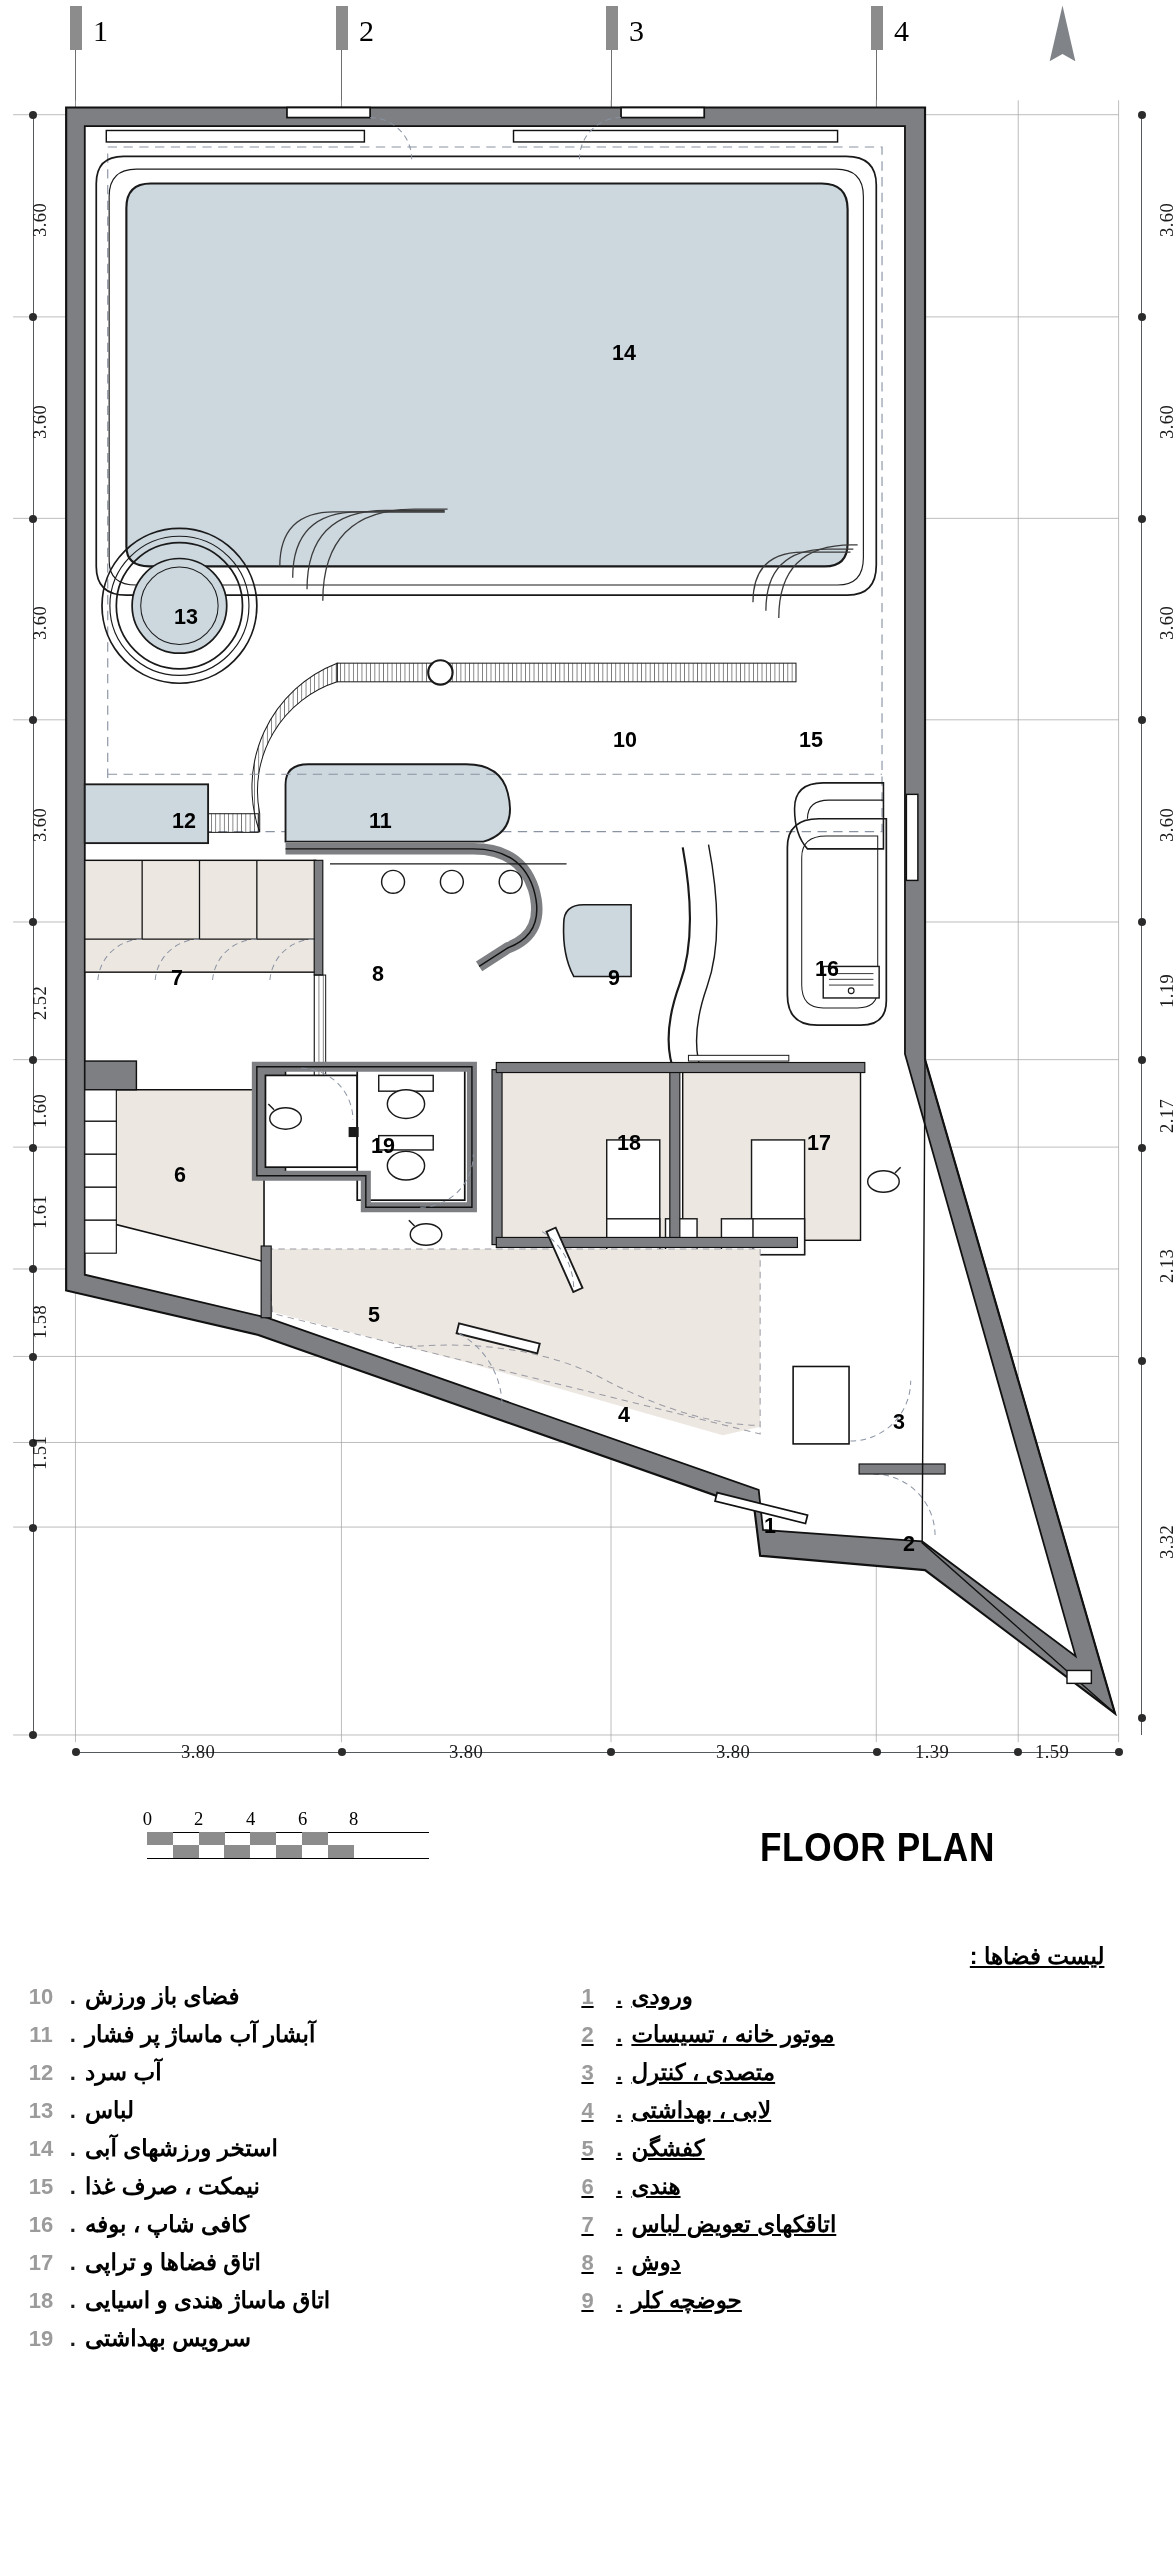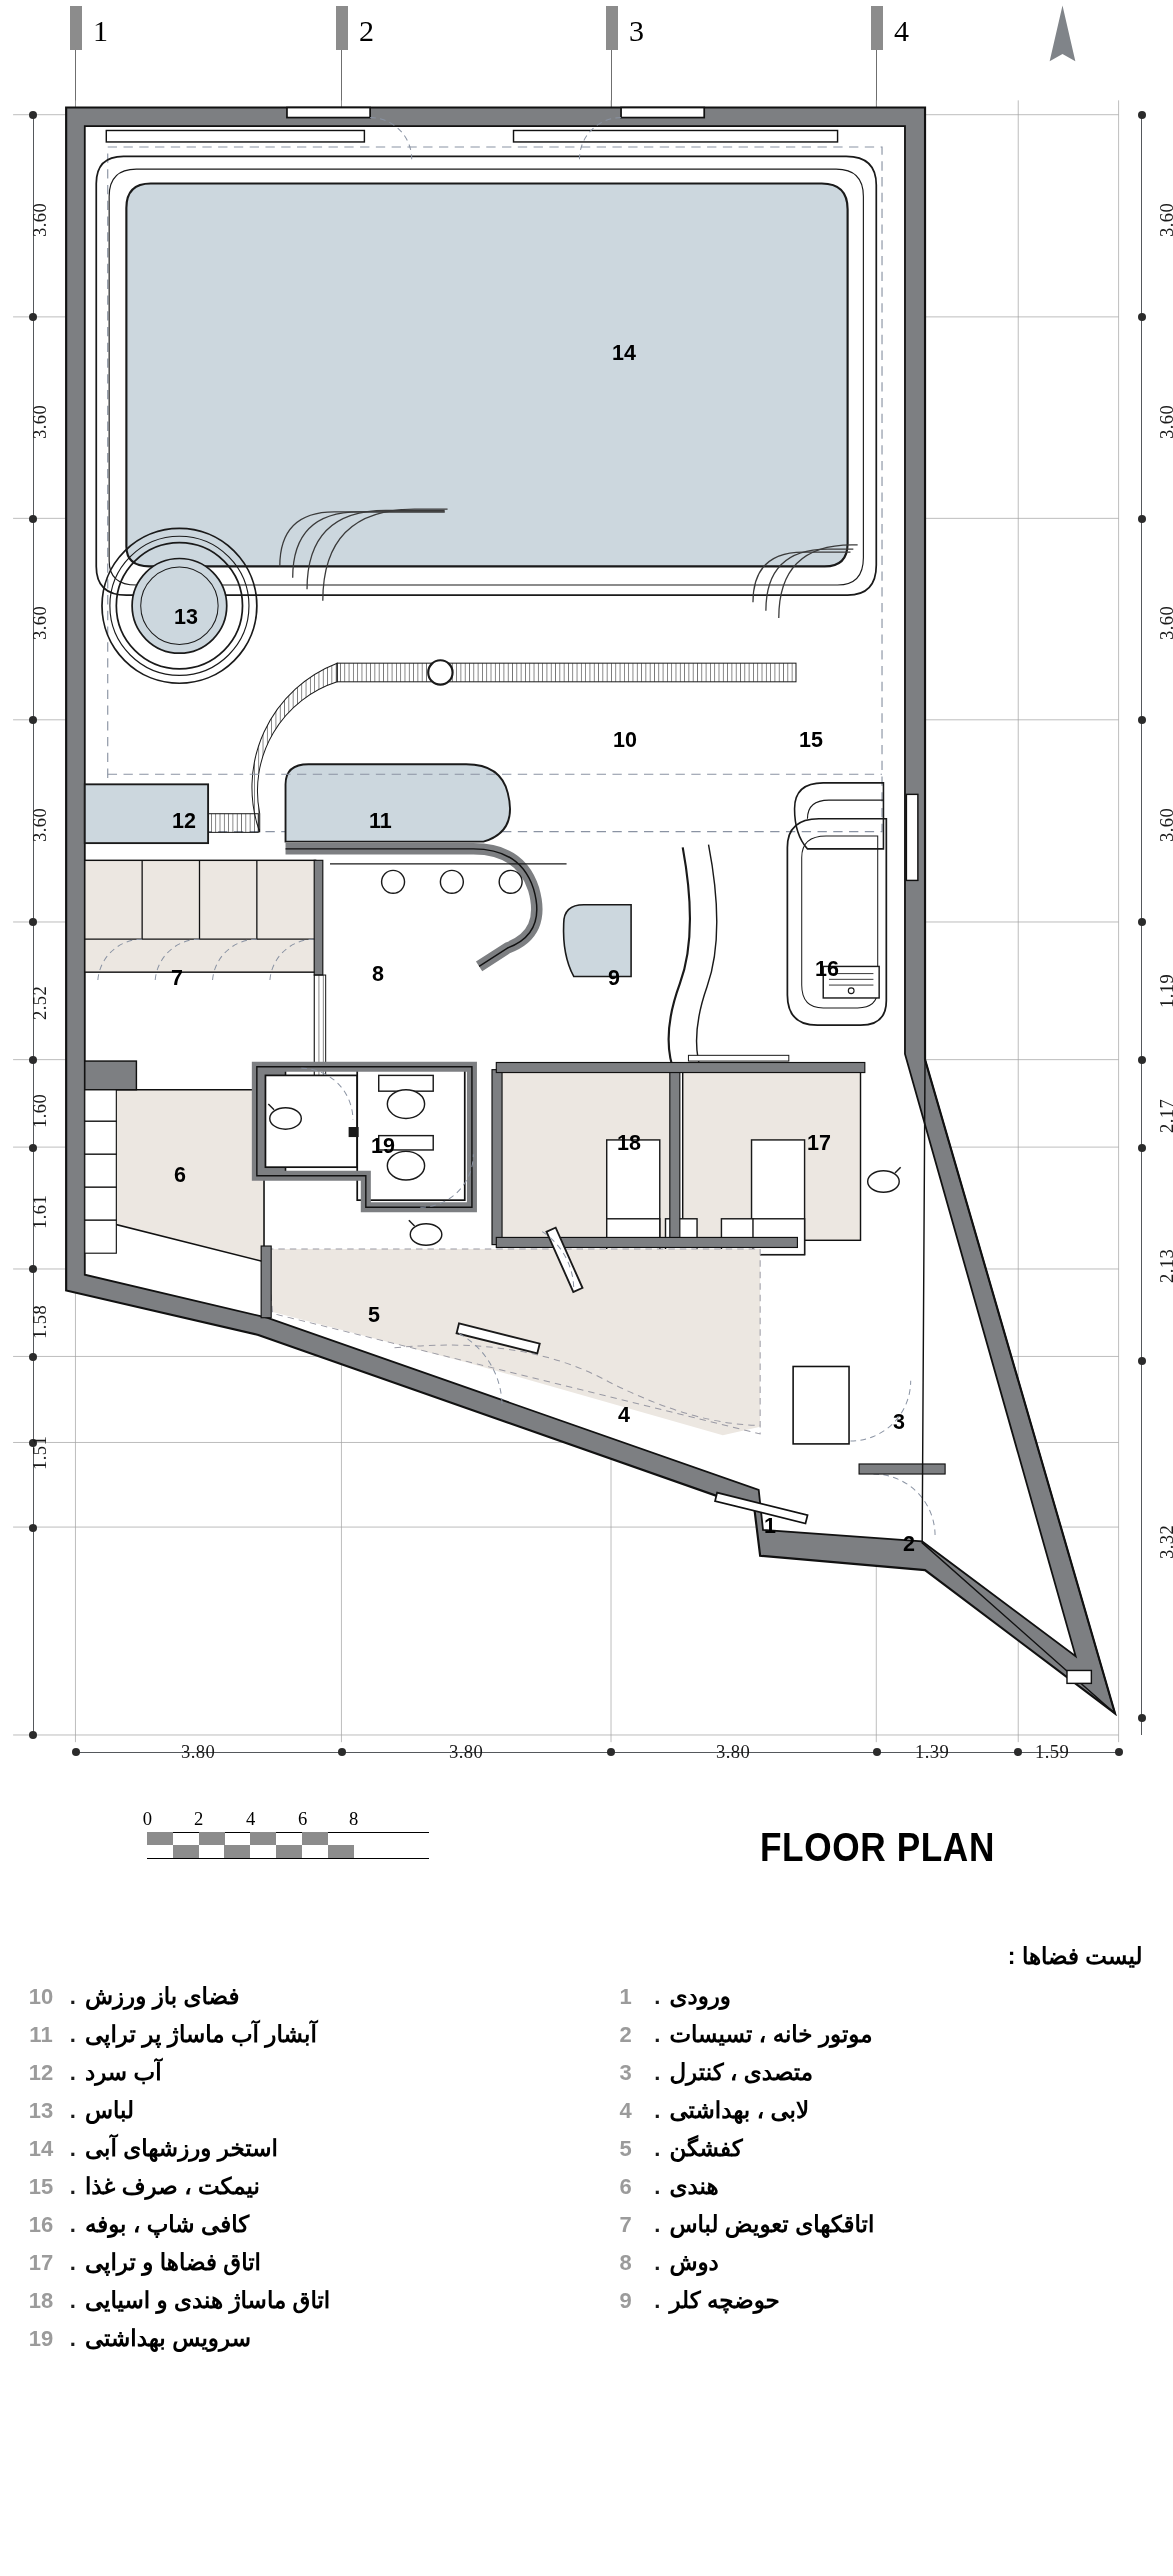--- a/index.html
+++ b/index.html
@@ -52,21 +52,21 @@
 
   
   #floorplan-title{
     position:absolute;left:760px;top:47px;font-size:40px;font-weight:bold;
     letter-spacing:0.7px;font-family:"Liberation Sans",sans-serif;
     transform:scaleX(0.88);transform-origin:left top;
   }
 
   
   .legcol{position:absolute;top:165px;width:545px;}
-  #legend-right{left:606px;}
+  #legend-right{left:568px;text-decoration:underline;}
   #legend-left{left:21.5px;}
   .legheading{
     text-align:right;font-size:23px;font-weight:bold;direction:rtl;
     padding-right:8.6px;margin-bottom:13px;font-family:"Liberation Sans",sans-serif;
   }
   .legrow{
     display:flex;flex-direction:row-reverse;align-items:baseline;
     justify-content:flex-start;direction:rtl;height:38px;
   }
   .legnum{
@@ -498,21 +498,21 @@
     <div class="legheading" style="visibility:hidden;">&nbsp;</div>
     <div id="legend-left-rows">
         <div class="legrow">
           <span class="legnum">10</span>
           <span class="legdot">.</span>
           <span class="legtxt">فضای باز ورزش</span>
         </div>
         <div class="legrow">
           <span class="legnum">11</span>
           <span class="legdot">.</span>
-          <span class="legtxt">آبشار آب ماساژ پر تراپی</span>
+          <span class="legtxt">آبشار آب ماساژ پر فشار</span>
         </div>
         <div class="legrow">
           <span class="legnum">12</span>
           <span class="legdot">.</span>
           <span class="legtxt">آب سرد</span>
         </div>
         <div class="legrow">
           <span class="legnum">13</span>
           <span class="legdot">.</span>
           <span class="legtxt">لباس</span>

